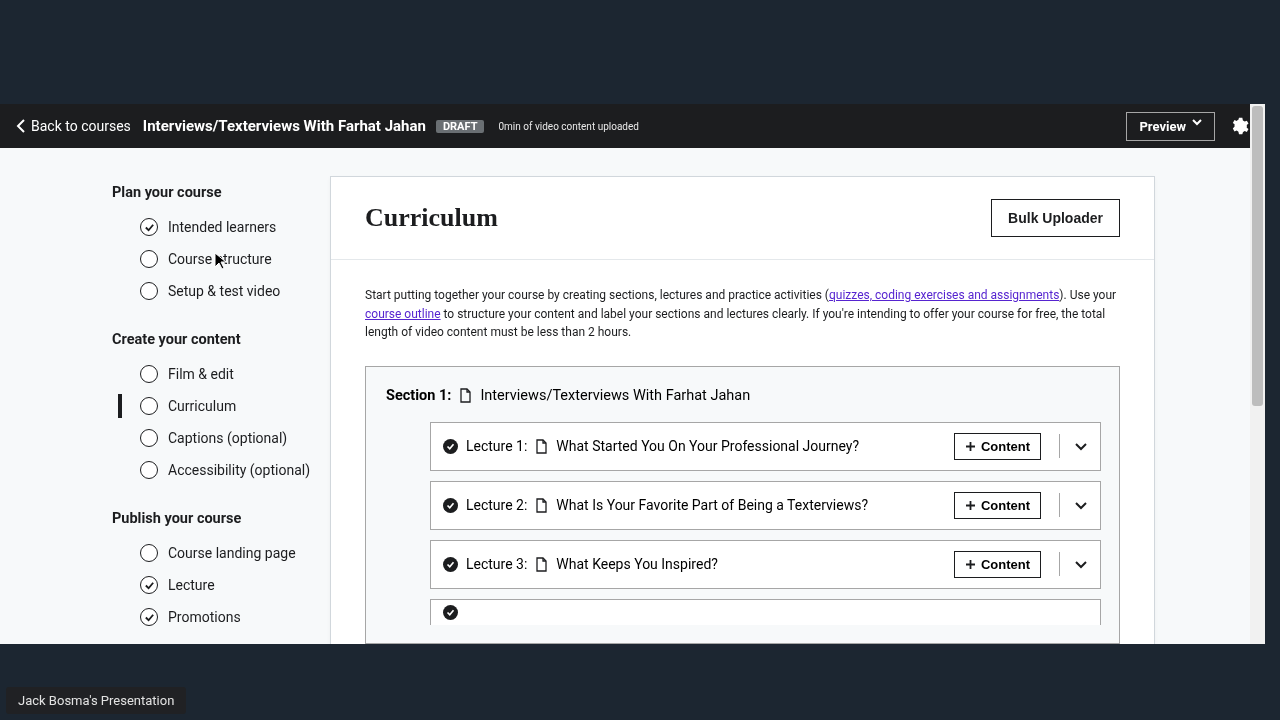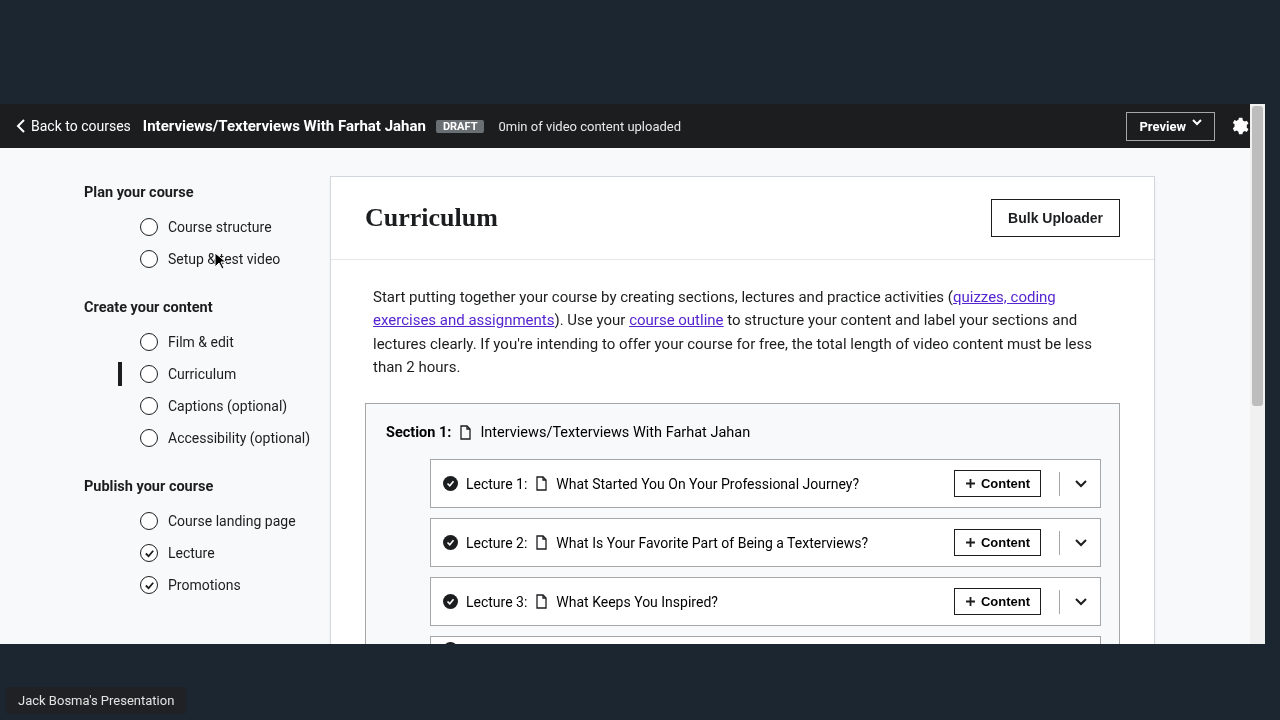--- a/index.html
+++ b/index.html
@@ -28,21 +28,21 @@
   .course-title { font-weight: 700; font-size: 15px; margin-left: 12px; }
   .draft-badge {
     background: #6a6f73;
     color: #fff;
     font-size: 11px;
     font-weight: 700;
     padding: 0 7px;
     border-radius: 2px;
     margin-left: 10px;
   }
-  .upload-status { font-size: 13px; margin-left: 14px; color: #e8e8e8; }
+  .upload-status { font-size: 10px; margin-left: 14px; color: #e8e8e8; }
   .topbar-right { margin-left: auto; display: flex; align-items: center; gap: 14px; }
   .preview-btn {
     border: 1px solid #a6a6a6;
     padding: 6px 12px;
     font-size: 13px;
     font-weight: 700;
     display: flex; align-items: flex-start; gap: 6px;
     cursor: pointer;
     color: #fff;
     background: transparent;
@@ -67,21 +67,21 @@
   .status-circle svg { display: none; }
 
   
   .sidebar2 {
     width: 330px;
     padding-top: 30px;
     background: #f7f9fa;
   }
   .sb-heading {
     font-weight: 700; font-size: 14.5px; color:#1c1d1f;
-    padding: 6px 0 10px 84px;
+    padding: 6px 0 10px 112px;
   }
   .sb-item {
     display: flex; align-items: center; gap: 10px;
     padding: 7px 14px 7px 140px;
     font-size: 14px; color: #1c1d1f;
     cursor: pointer; position: relative;
   }
   .sb-item.active::before {
     content: ""; position: absolute; left: 118px; top: 4px; bottom: 4px; width: 4px; background: #1c1d1f;
   }
@@ -109,21 +109,21 @@
   .bulk-btn {
     border: 1px solid #1c1d1f;
     background: #fff;
     color: #1c1d1f;
     font-weight: 700;
     font-size: 14px;
     padding: 10px 16px;
     cursor: pointer;
   }
   .card-body { padding: 26px 34px 30px; }
-  .intro-text { font-size: 15px; color: #1c1d1f; line-height: 1.55; margin-bottom: 24px; margin-left: 8px; }
+  .intro-text { font-size: 12px; color: #1c1d1f; line-height: 1.55; margin-bottom: 24px; }
   .intro-text a { color: #5624d0; text-decoration: underline; cursor: pointer; }
 
   .section-box {
     border: 1px solid #a6a6a6;
     background: #f7f9fa;
     padding: 14px 18px 18px;
   }
   .section-head {
     display: flex; align-items: center; gap: 8px;
     font-size: 14.5px;
@@ -232,20 +232,28 @@
       </span>
     </span>
   </div>
 
   <div class="content-area">
 
     <div class="sidebar2">
 
       <div class="sb-heading">Plan your course</div>
       <div class="sb-item">
+        <span class="status-circle checked">
+            <svg width="11" height="11" viewBox="0 0 12 12">
+              <path d="M2 6 L5 9 L10 3" stroke="#1c1d1f" stroke-width="2" fill="none"></path>
+            </svg>
+          </span>
+        <span>Intended learners</span>
+      </div>
+      <div class="sb-item">
         <span class="status-circle"></span>
         <span>Course structure</span>
       </div>
       <div class="sb-item">
         <span class="status-circle"></span>
         <span>Setup &amp; test video</span>
       </div>
       <div class="sb-spacer"></div>
 
       <div class="sb-heading">Create your content</div>

